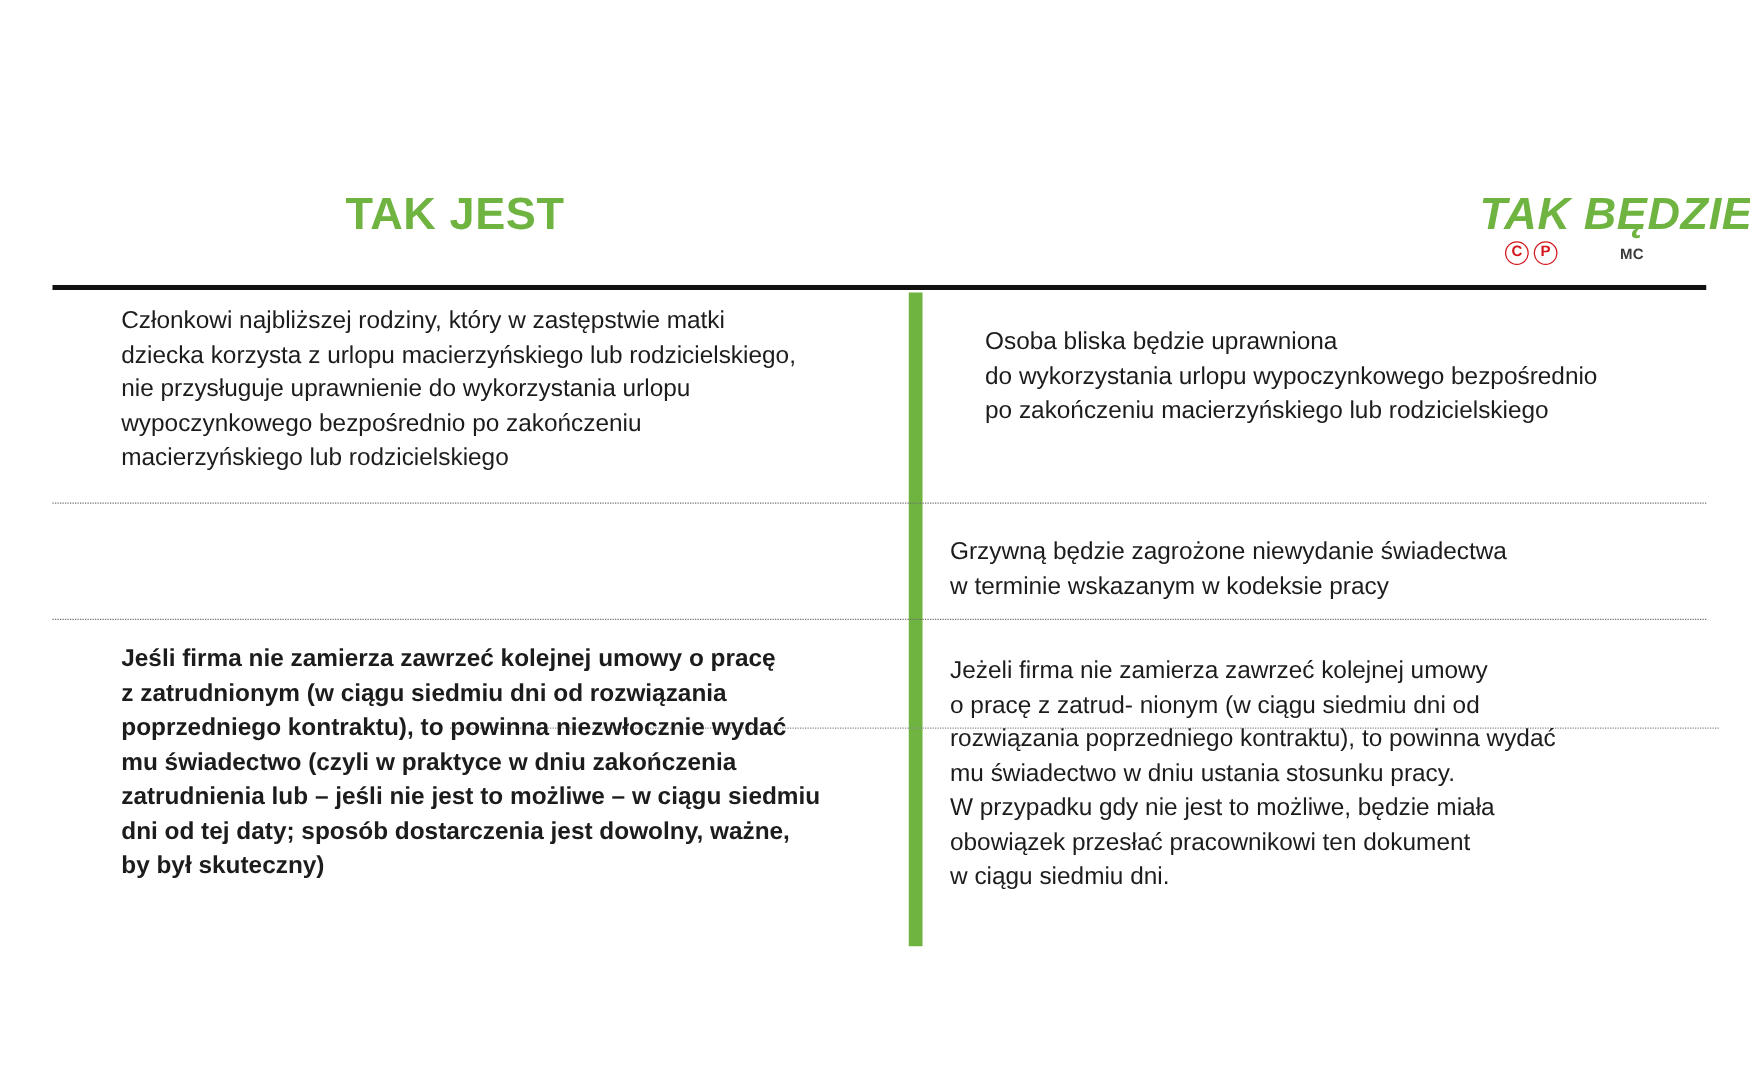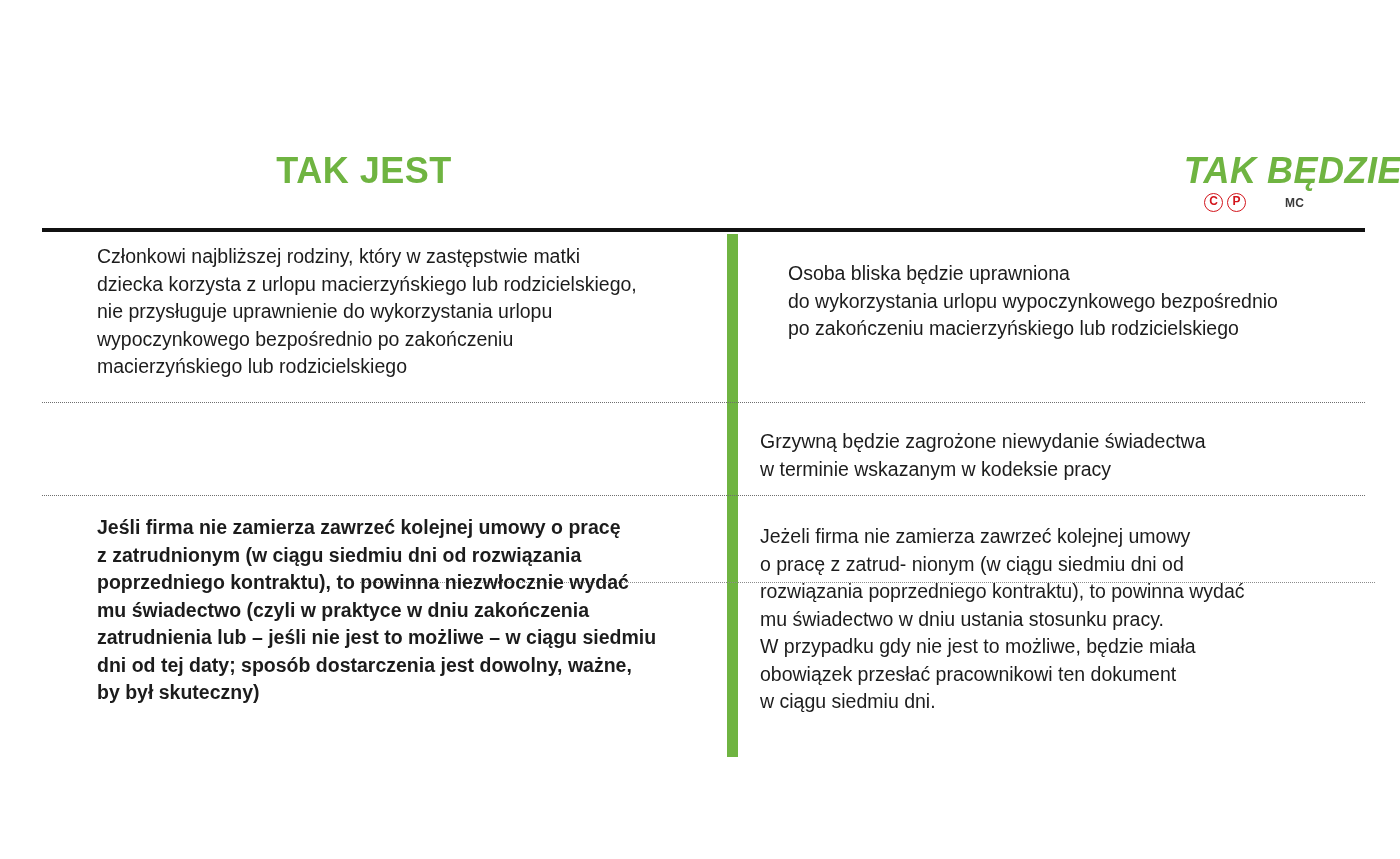--- a/index.html
+++ b/index.html
@@ -71,21 +71,21 @@
     font-size: 12px;
     font-weight: bold;
     line-height: 14px;
     text-align: center;
     font-family: "Liberation Sans", "DejaVu Sans", sans-serif;
   }
   .cmark-initials {
     font-size: 12px;
     font-weight: bold;
     color: #3a3a3a;
-    margin-left: 3px;
+    margin-left: 14px;
     letter-spacing: 0.2px;
     padding-left: 32px;
   }
 
   
   .rule-top {
     position: absolute;
     left: 42px;
     top: 228px;
     width: 1323px;

